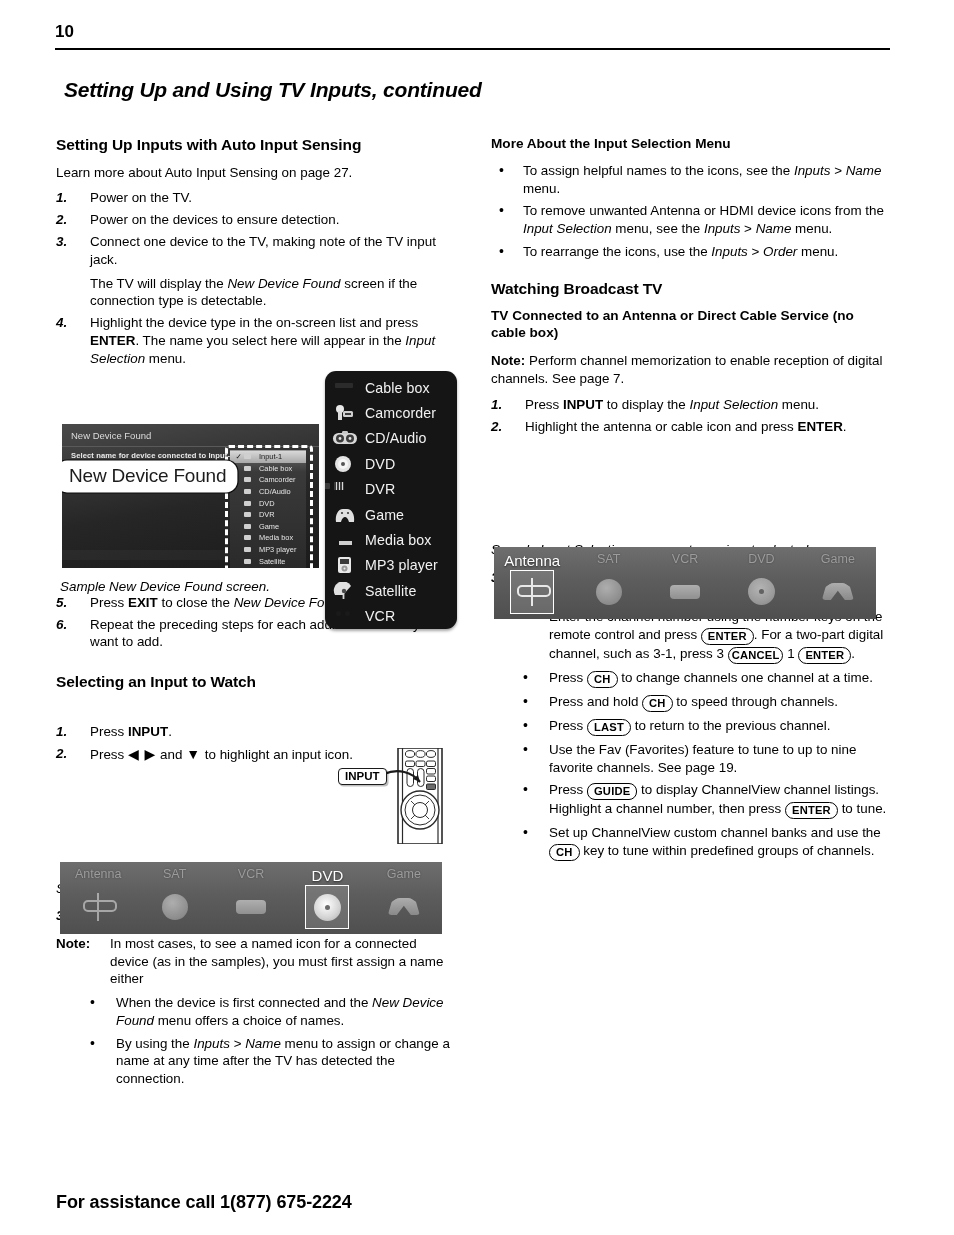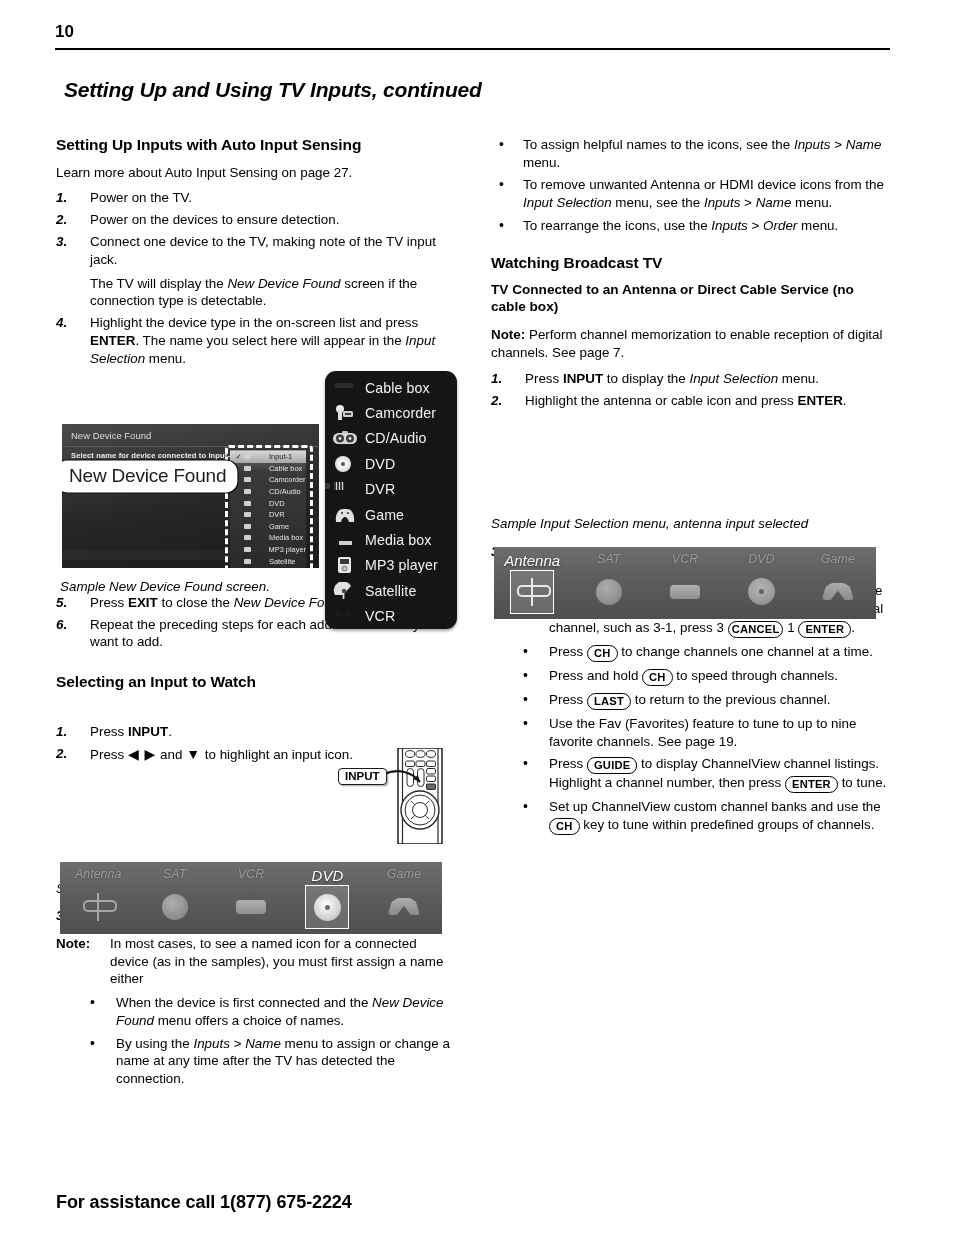--- a/index.html
+++ b/index.html
@@ -157,21 +157,21 @@
     background:linear-gradient(#6b6b6b,#3a3a3a 18%,#2a2a2a);
     border-top:1px solid #9a9a9a;
   }
   .ndf .popup .prow{
     display:flex;align-items:center;height:11.6px;color:#e6e6e6;font-size:7.4px;
     padding-left:3px;
   }
   .ndf .popup .prow.sel{background:linear-gradient(#d8d8d8,#a8a8a8);color:#1a1a1a;}
   .ndf .popup .pi{width:11px;flex:0 0 11px;display:flex;justify-content:center;}
   .ndf .popup .pdot{width:7px;height:5px;background:#cfcfcf;border-radius:1px;display:block;}
-  .ndf .popup .ptxt{margin-left:18px;white-space:nowrap;}
+  .ndf .popup .ptxt{margin-left:8px;white-space:nowrap;}
   .ndf .dashed{
     position:absolute;left:163px;top:21px;width:88px;height:127px;
     border:3.4px dashed #ffffff;border-radius:4px;box-sizing:border-box;
   }
   .ndf .band{position:absolute;left:0;bottom:8px;width:72%;height:10px;background:rgba(255,255,255,.04);}
 
   
   .inputbar{
     position:absolute;height:72px;
     background:linear-gradient(#6e6e6e,#5d5d5d 45%,#4f4f4f);
@@ -179,21 +179,20 @@
   }
   .inputbar.left{left:60px;top:862px;width:382px;}
   .inputbar.right{left:494px;top:547px;width:382px;}
   .ibcell{
     flex:1;display:flex;flex-direction:column;align-items:center;
     padding-top:5px;position:relative;
   }
   .ibcell .ilbl{
     font-size:12.5px;color:#9c9c9c;margin-bottom:3px;
     text-shadow:0 0 2px rgba(0,0,0,.35);
-    font-style:italic;
   }
   .ibcell.on .ilbl{color:#ffffff;font-size:15px;margin-bottom:1px;text-shadow:0 1px 2px rgba(0,0,0,.6);}
   .ibbox{
     width:45px;height:45px;display:flex;align-items:center;justify-content:center;
     position:relative;
   }
   .ibcell.on .ibbox{
     border:1.6px solid #ffffff;
     background:rgba(255,255,255,.14);
     width:44px;height:44px;box-sizing:border-box;
@@ -313,20 +312,21 @@
       </li>
       <li>
         <span class="bull">•</span>
         <span>By using the </span><span class="bi">Inputs &gt; Name</span><span> menu to assign or change a name at any time after the TV has detected the connection.</span>
       </li>
     </ul>
   </div>
 
   <div class="col col-right">
 
+    <h3 class="sub">More About the Input Selection Menu</h3>
 
     <ul class="blist">
       <li>
         <span class="bull">•</span>
         <span>To assign helpful names to the icons, see the </span><span class="bi">Inputs</span><span> &gt; </span><span class="bi">Name</span><span> menu.</span>
       </li>
       <li>
         <span class="bull">•</span>
         <span>To remove unwanted Antenna or HDMI device icons from the </span><span class="bi">Input Selection</span><span> menu, see the </span><span class="bi">Inputs</span><span> &gt; </span><span class="bi">Name</span><span> menu.</span>
       </li>

